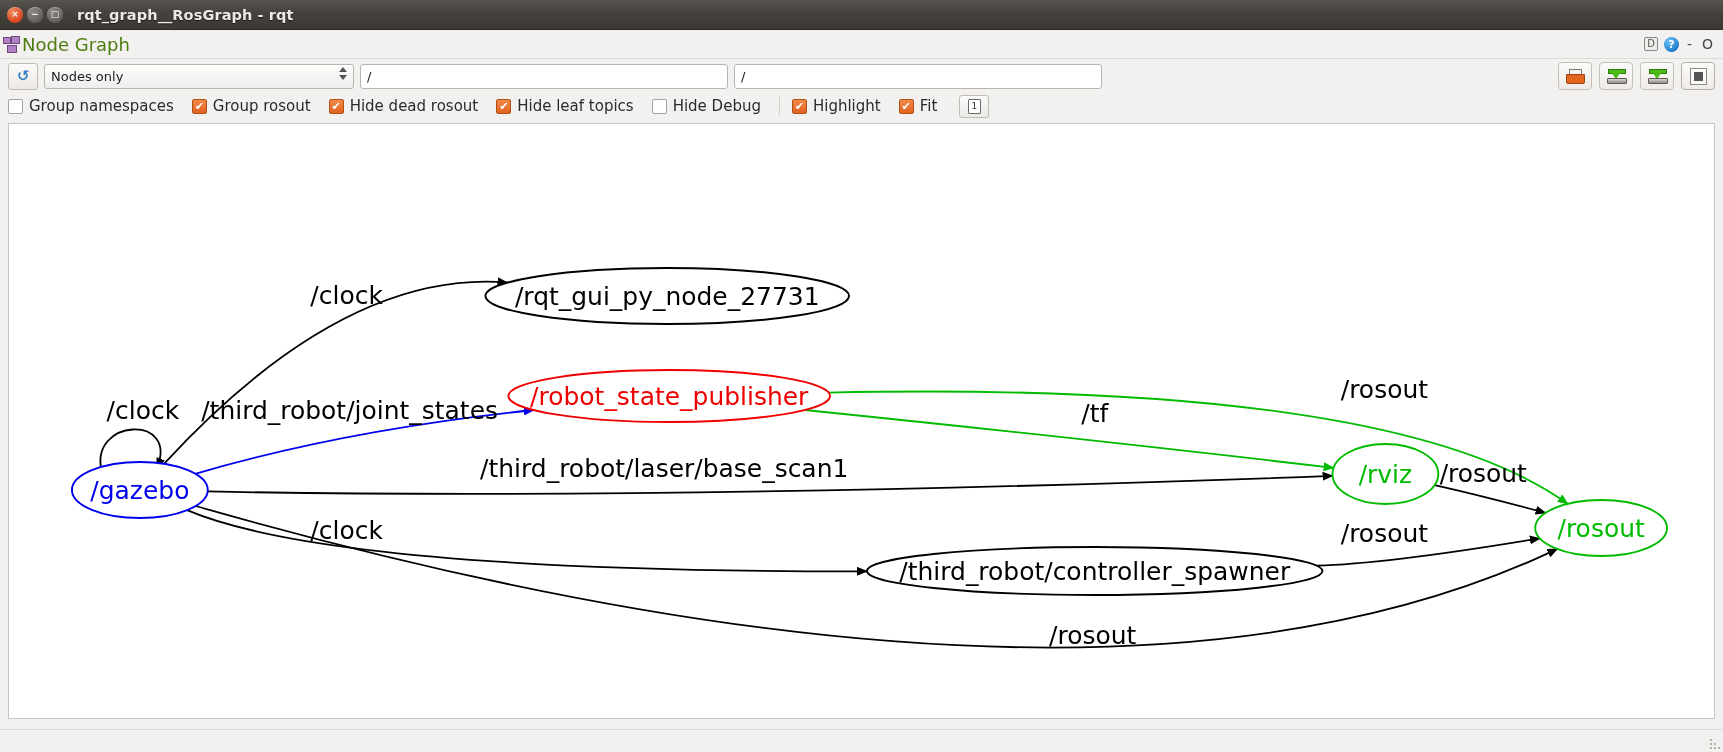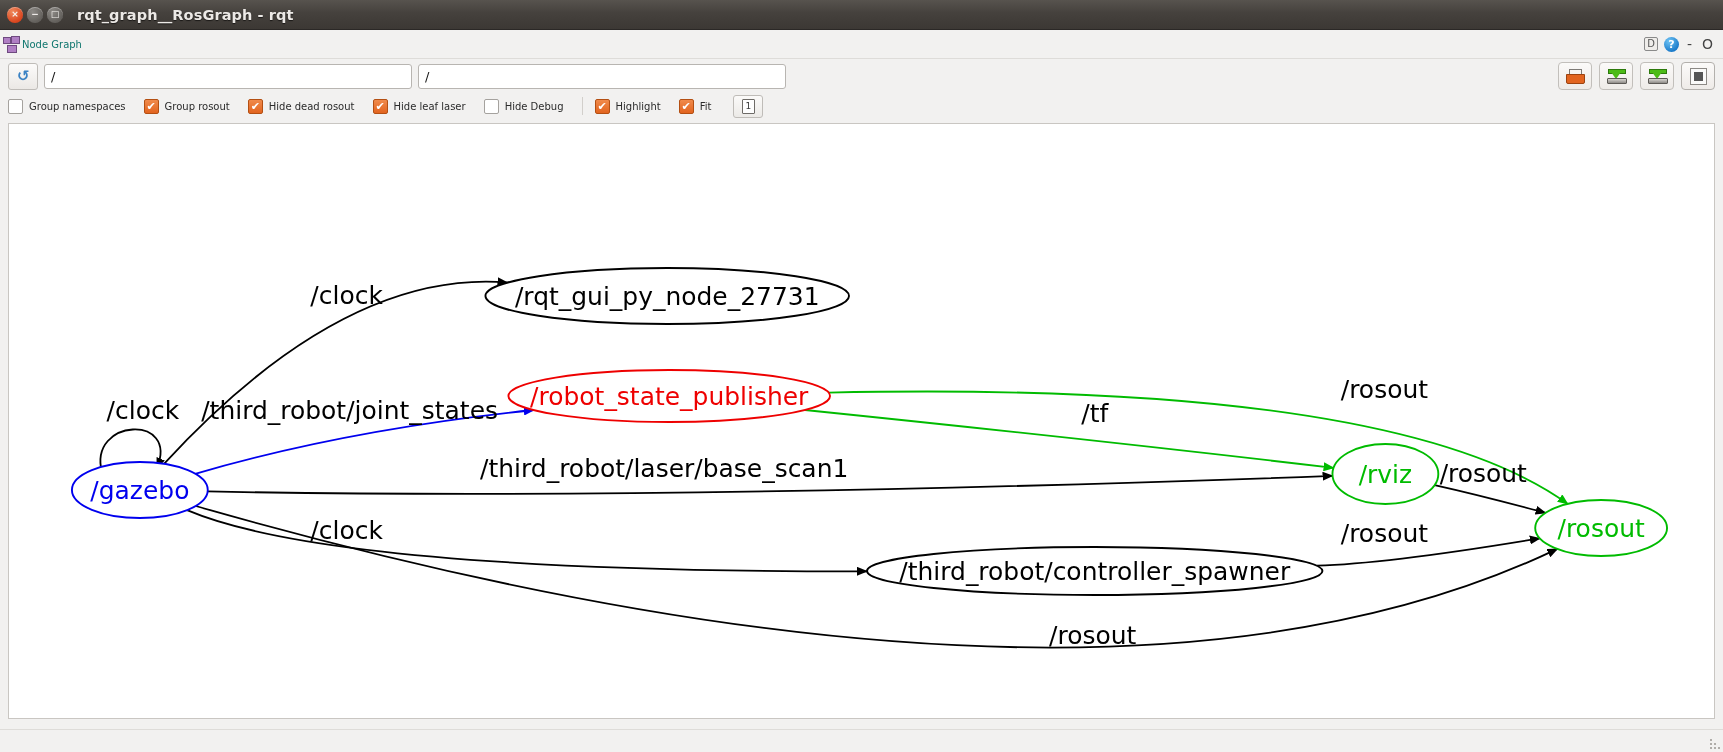--- a/index.html
+++ b/index.html
@@ -46,21 +46,21 @@
     width: 16px; height: 16px; margin-left: 3px; margin-right: 3px;
     position: relative; flex: none;
   }
   #plugin-icon i {
     position: absolute; display: block; background: #b07fc4;
     border: 1px solid #6f4a80;
   }
   #plugin-icon i.a { left: 0; top: 1px; width: 6px; height: 5px; }
   #plugin-icon i.b { left: 8px; top: 0px; width: 7px; height: 6px; }
   #plugin-icon i.c { left: 4px; top: 9px; width: 8px; height: 6px; }
-  #plugin-title { font-size: 10px; color: #0f766e; }
+  #plugin-title { font-size: 18px; color: #4d7c0f; }
   #hdr-right {
     position: absolute; right: 8px; top: 0; height: 28px;
     display: flex; align-items: center; gap: 6px;
   }
   .hdr-ico { font-size: 13px; color: #4a4a4a; cursor: default; }
   .dock-d {
     border: 1px solid #8a8a8a; border-radius: 2px;
     font-size: 10px; padding: 0 2px; color: #555; background: #efedea;
     line-height: 12px;
   }
@@ -179,21 +179,21 @@
     flex: none;
   }
   .cbx.on .box {
     background: linear-gradient(to bottom,#f08a4b,#e2641f);
     border-color: #b44f12;
   }
   .cbx .tick {
     display: none; color: #fff; font-size: 11px; font-weight: bold; line-height: 1;
   }
   .cbx.on .tick { display: block; }
-  .cbx .lbl { font-size: 10px; color: #2b2b2b; }
+  .cbx .lbl { font-size: 15px; color: #2b2b2b; }
   .vsep { width: 1px; height: 18px; background: #d2cfcb; margin: 0 12px 0 0; }
   .count-btn {
     width: 28px; height: 21px; margin-left: 4px;
     background: linear-gradient(to bottom,#fbfaf9,#eceae7);
     border: 1px solid #bfbcb8; border-radius: 3px;
     display: flex; align-items: center; justify-content: center;
   }
   .count-btn i {
     display: block; border: 1px solid #6e6b67; border-radius: 1px;
     width: 11px; height: 13px; font-style: normal; font-size: 9px;
@@ -259,20 +259,27 @@
     <span class="min-dash">-</span>
     <span class="close-o">O</span>
   </div>
 </div>
 
 <div id="toolbar1">
   <div class="tb-btn">
     <span class="refresh-glyph">↻</span>
   </div>
 
+  <div class="combo-wrap">
+    <select class="combo" id="graph-type"><option value="Nodes only">Nodes only</option><option value="Nodes/Topics (active)">Nodes/Topics (active)</option><option value="Nodes/Topics (all)">Nodes/Topics (all)</option></select>
+    <span class="combo-arrows">
+        <b class="up"></b>
+        <b class="down"></b>
+      </span>
+  </div>
 
   <input class="txt" id="filter-in" type="text" value="/" style="">
   <input class="txt" id="topic-in" type="text" value="/" style="">
 
   <div id="tb1-right">
     <div class="icon-btn">
       <span class="ic-folder">
           <i class="pg"></i>
           <i class="fd"></i>
         </span>
@@ -313,21 +320,21 @@
     <div class="cbx on">
       <span class="box">
         <span class="tick">✔</span>
       </span>
       <span class="lbl">Hide dead rosout</span>
     </div>
     <div class="cbx on">
       <span class="box">
         <span class="tick">✔</span>
       </span>
-      <span class="lbl">Hide leaf laser</span>
+      <span class="lbl">Hide leaf topics</span>
     </div>
     <div class="cbx">
       <span class="box"></span>
       <span class="lbl">Hide Debug</span>
     </div>
     <div class="vsep"></div>
     <div class="cbx on">
       <span class="box">
         <span class="tick">✔</span>
       </span>

